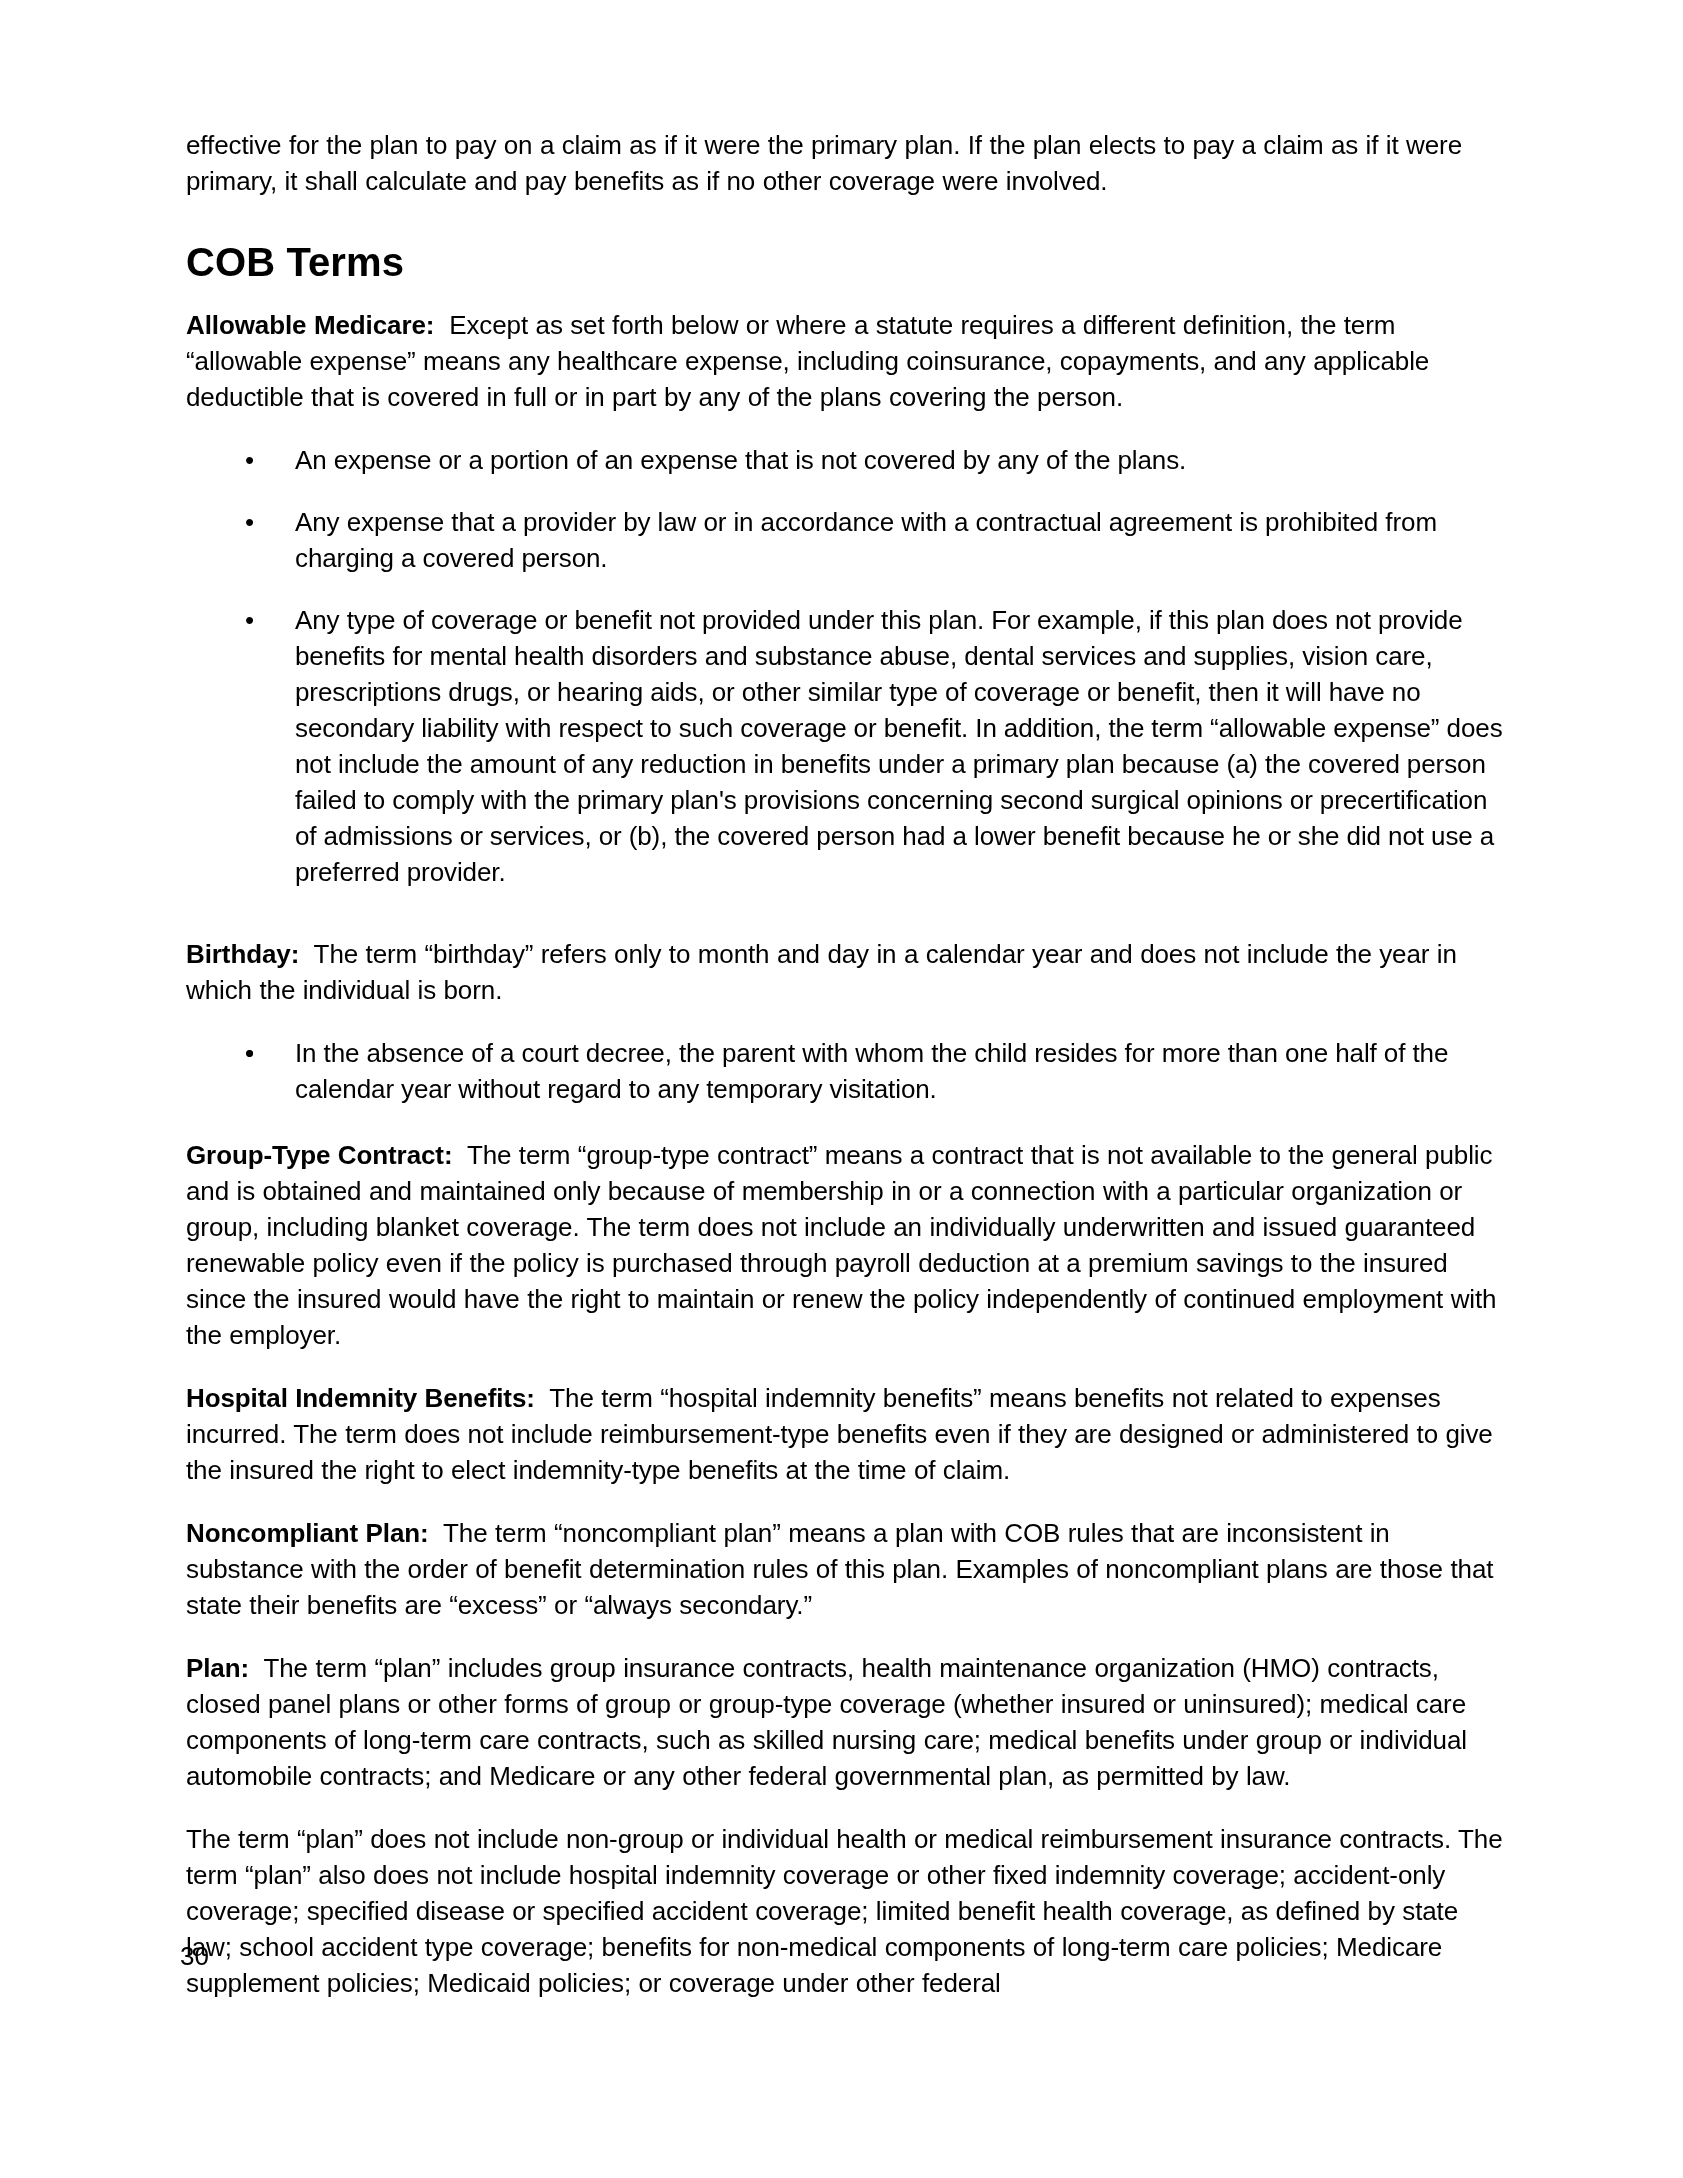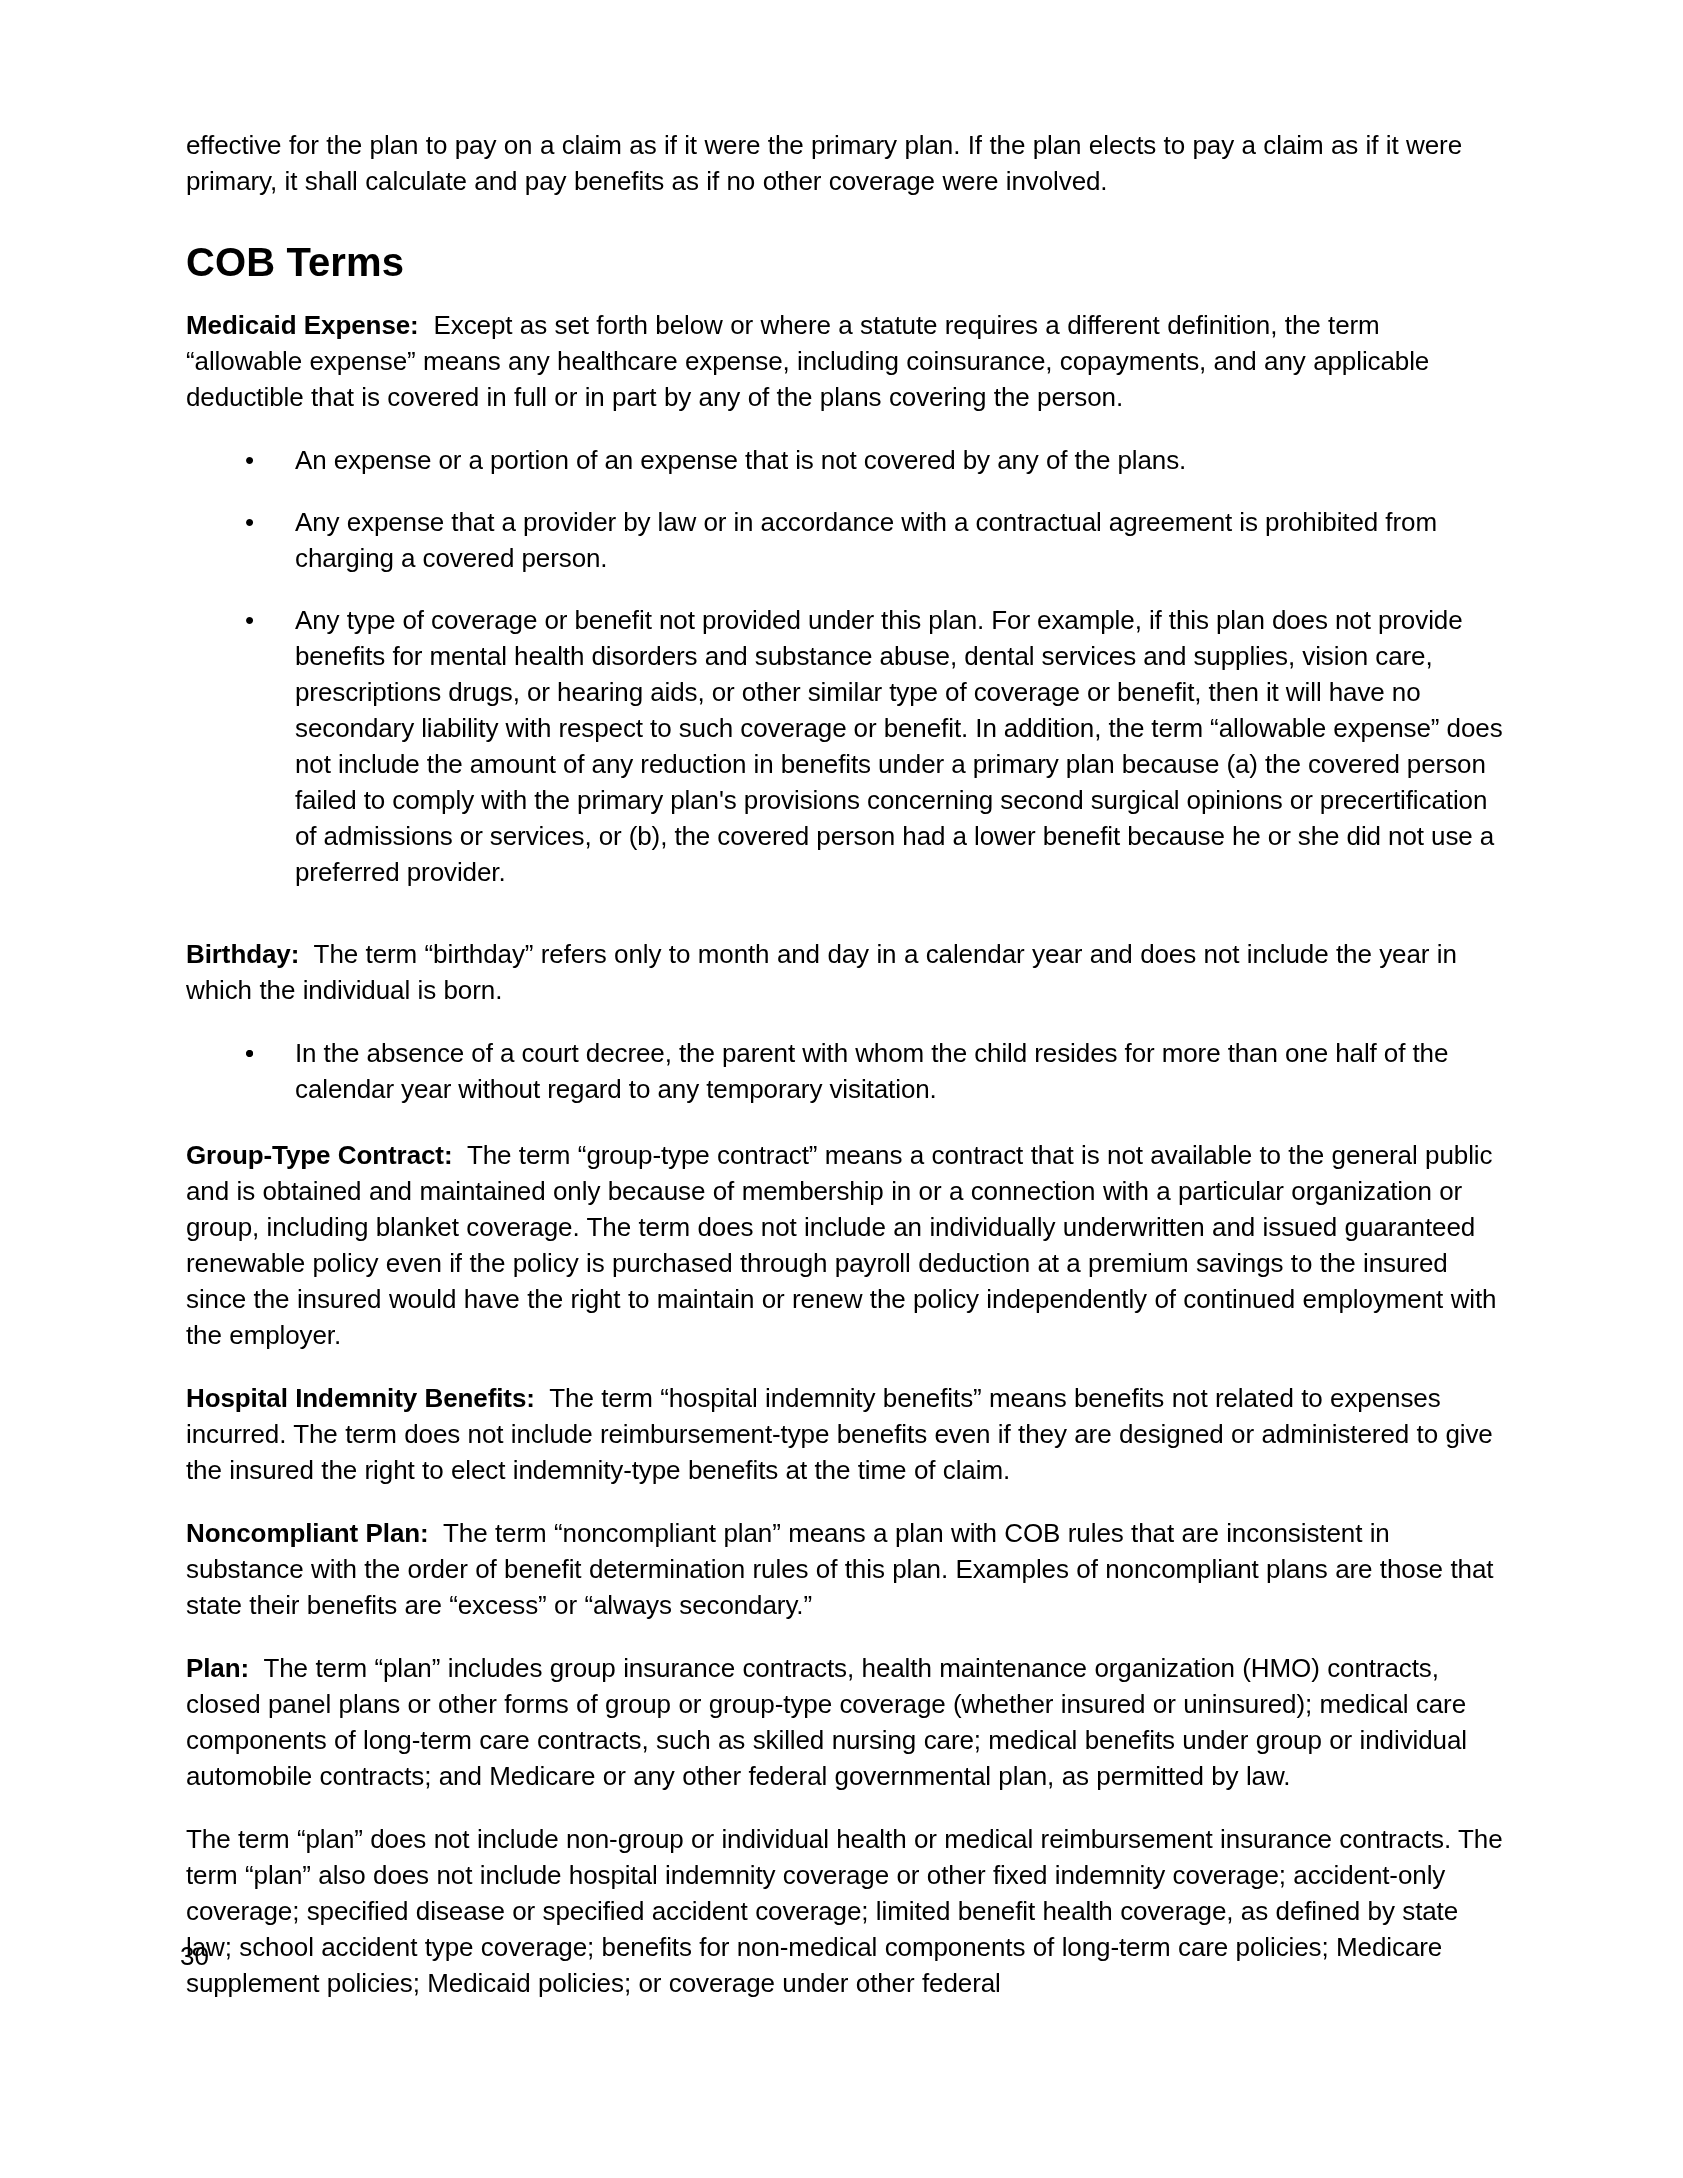--- a/index.html
+++ b/index.html
@@ -95,21 +95,21 @@
 </head>
 <body>
 
 <div class="page">
   <div class="content">
 
     <p class="para">effective for the plan to pay on a claim as if it were the primary plan.   If the plan elects to pay a claim as if it were primary, it shall calculate and pay benefits as if no other coverage were involved.</p>
 
     <h2 class="heading">COB Terms</h2>
 
-    <p class="para tight"><span class="term">Medicaid Expense:</span><span>&nbsp; </span><span>Except as set forth below or where a statute requires a different definition, the term “allowable expense” means any healthcare expense, including coinsurance, copayments, and any applicable deductible that is covered in full or in part by any of the plans covering the person.</span></p>
+    <p class="para tight"><span class="term">Allowable Medicare:</span><span>&nbsp; </span><span>Except as set forth below or where a statute requires a different definition, the term “allowable expense” means any healthcare expense, including coinsurance, copayments, and any applicable deductible that is covered in full or in part by any of the plans covering the person.</span></p>
 
 
     <ul class="bullets long">
       <li><span class="bullet-dot">•</span><span>An expense or a portion of an expense that is not covered by any of the plans.</span></li>
       <li style="margin-top:26px;"><span class="bullet-dot">•</span><span>Any expense that a provider by law or in accordance with a contractual agreement is prohibited from charging a covered person.</span></li>
       <li style="margin-top:26px;"><span class="bullet-dot">•</span><span>Any type of coverage or benefit not provided under this plan.   For example, if this plan does not provide benefits for mental health disorders and substance abuse, dental services and supplies, vision care, prescriptions drugs, or hearing aids, or other similar type of coverage or benefit, then it will have no secondary liability with respect to such coverage or benefit.   In addition, the term “allowable expense” does not include the amount of any reduction in benefits under a primary plan because (a) the covered person failed to comply with the primary plan's provisions concerning second surgical opinions or precertification of admissions or services, or (b), the covered person had a lower benefit because he or she did not use a preferred provider.</span></li>
     </ul>
 
     <p class="para tight" style="margin-top:46px;"><span class="term">Birthday:</span><span>&nbsp; </span><span>The term “birthday” refers only to month and day in a calendar year and does not include the year in which the individual is born.</span></p>
 

